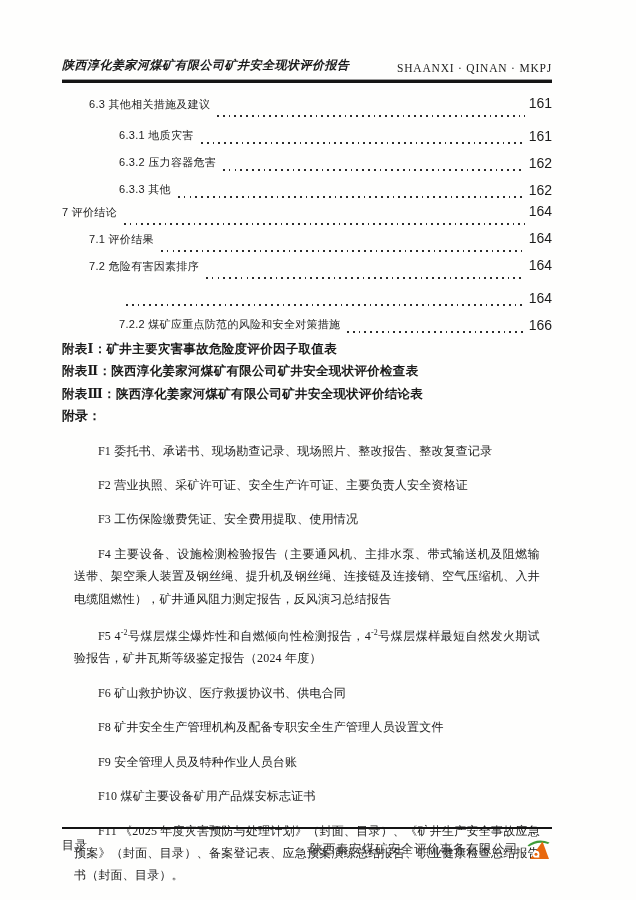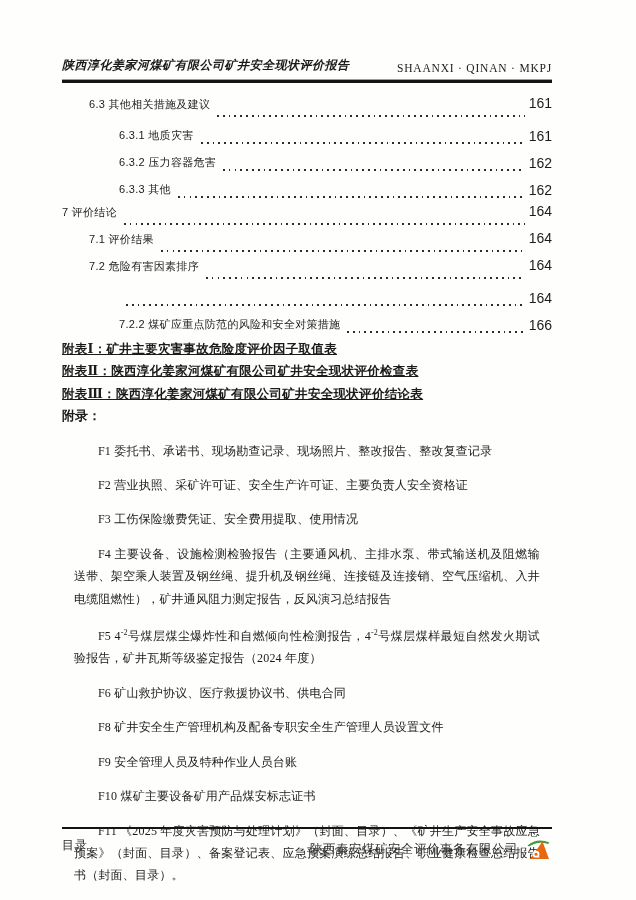--- a/index.html
+++ b/index.html
@@ -32,21 +32,21 @@
   .lv3 { padding-left:57px;align-items:center; }
   .toc-label { white-space:nowrap; letter-spacing:.3px; }
   .toc-dots {
     flex:1 1 auto; align-self:flex-end; height:1.8px; margin:0 4px 5px 7px;
     background-image:repeating-linear-gradient(to right,#2c2c2c 0 1.7px,transparent 1.7px 5.8px);
   }
   .toc-page { font-size:14px; min-width:22px; text-align:right; }
 
   
   .serifblock { font-family:"Liberation Serif","DejaVu Serif",serif; }
-  .tbl-line { font-weight:bold; font-size:12.5px; line-height:22.4px; letter-spacing:.3px;text-decoration:underline; }
+  .tbl-line { font-weight:bold; font-size:12.5px; line-height:22.4px; letter-spacing:.3px; }
   .appx-head { font-weight:bold; font-size:13px; line-height:22.4px;font-family:Liberation Serif, serif; }
   .appx p { margin:12px; font-size:12px; line-height:22.4px; text-align:justify; text-indent:2em; letter-spacing:.2px; }
   .appx sup { font-size:8px; }
   .figs-head { font-weight:bold; font-size:13px; line-height:22px; margin-top:23px; }
 
   
   .footer { position:absolute; left:62px; right:84px; top:827px; }
   .ftr-rule { border-top:2.5px solid #141414; }
   .ftr-row { display:flex; justify-content:space-between; align-items:flex-start; margin-top:8px; }
   .ftr-left { font-size:12px; letter-spacing:1px; color:#2a2a2a; }

